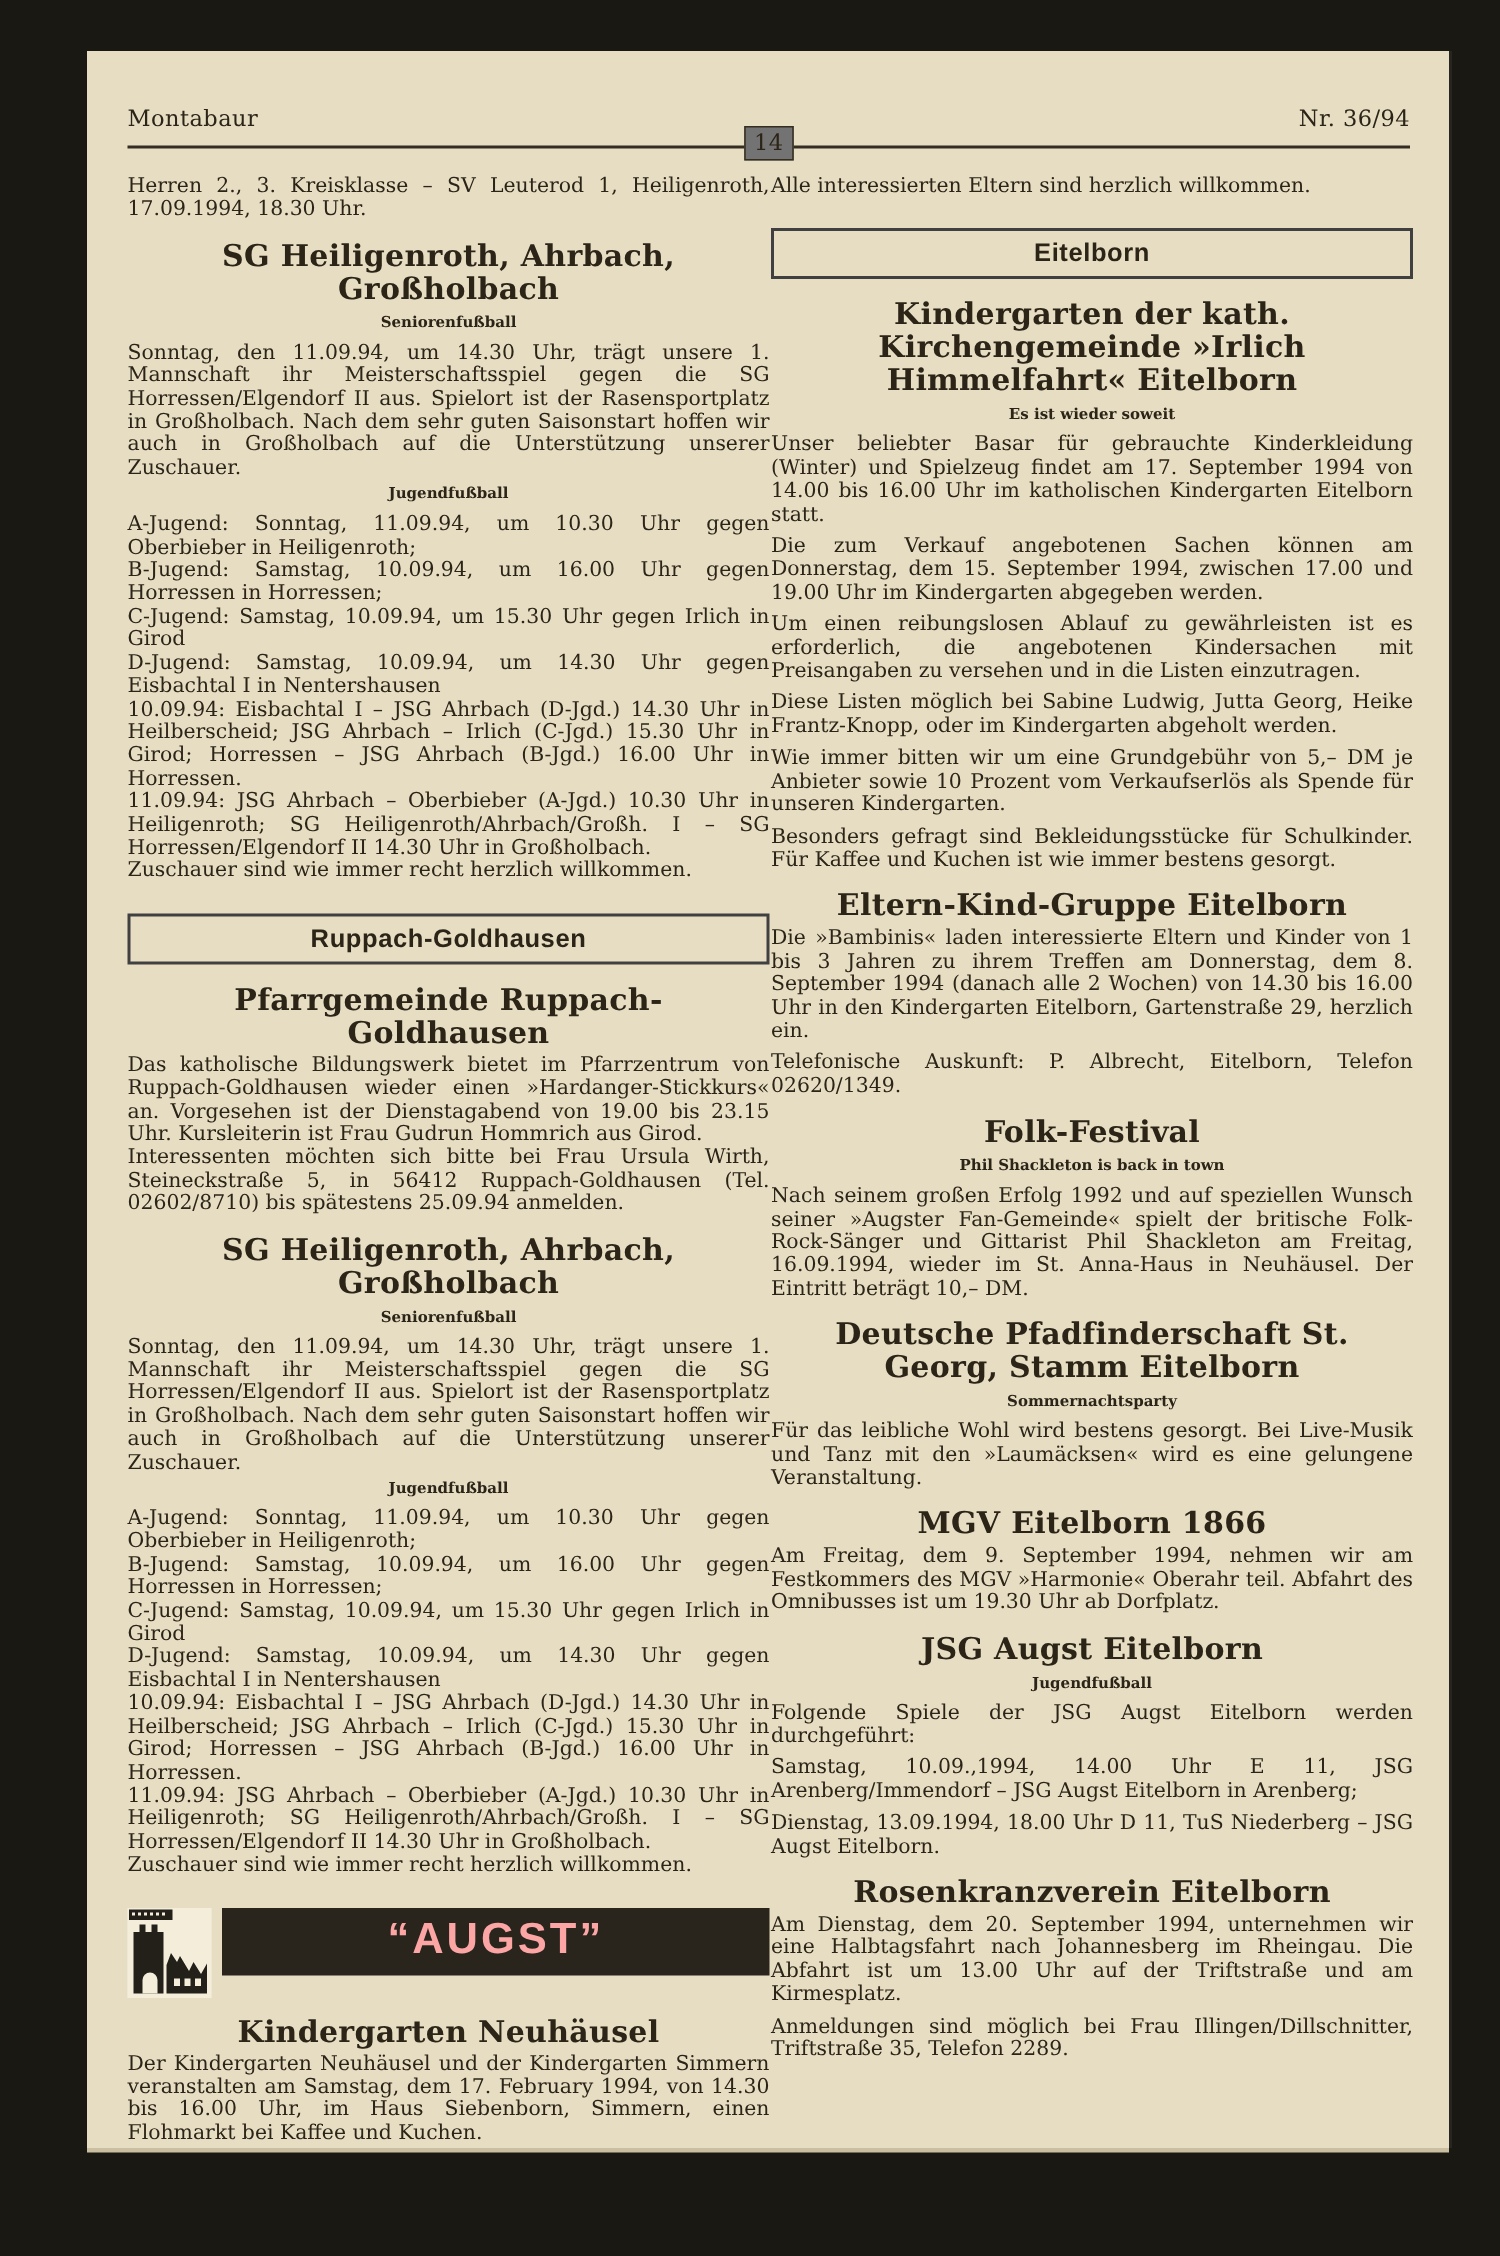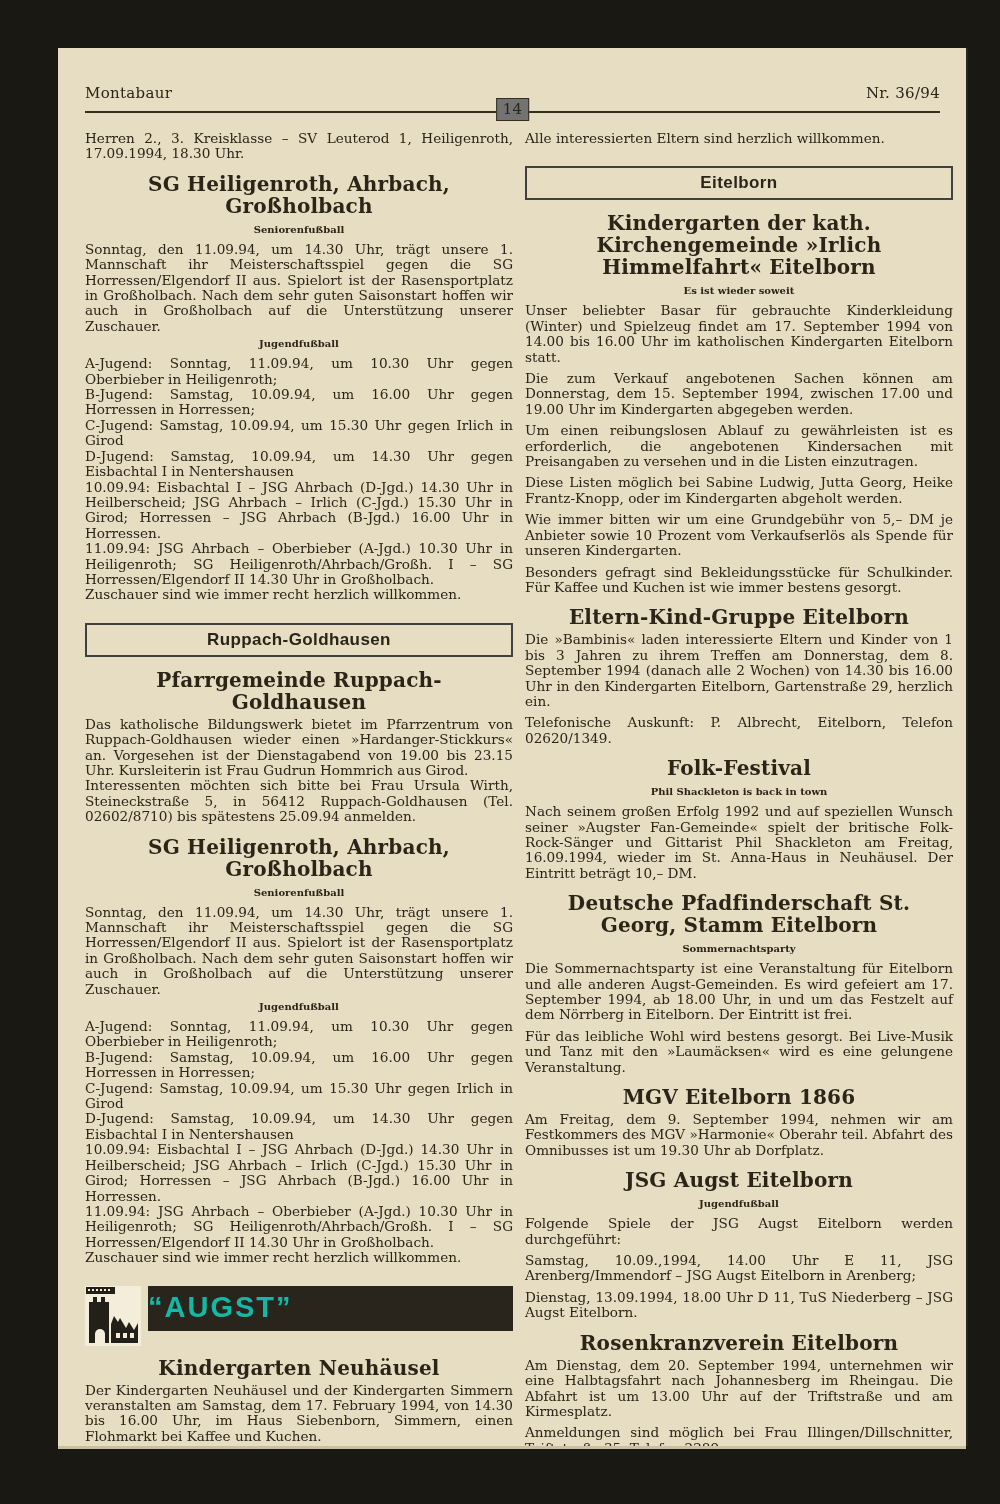--- a/index.html
+++ b/index.html
@@ -2,37 +2,37 @@
 <html><head>
 <meta charset="utf-8">
 <style>
   html,body{margin:0;padding:0;}
   body{
     width:1000px;height:1504px;position:relative;
     background:#1a1812;
     font-family:"DejaVu Serif", serif;
   }
   .page{
-    position:absolute;left:58px;top:48px;width:908px;height:1398px;
+    position:absolute;left:58px;top:34px;width:908px;height:1398px;
     background:#e6ddc3;color:#2c2417;overflow:hidden;
     box-shadow:0 3px 0 #cabfa0, 2px 0 0 rgba(255,255,255,0.06);
   }
   .page-header{
     position:relative;margin:36px 26px 0 27px;
     display:flex;justify-content:space-between;align-items:flex-end;
     font-size:15px;letter-spacing:0.3px;
     border-bottom:2px solid #352d20;padding-bottom:9px;
   }
   .page-num-box{
     position:absolute;left:50%;bottom:-10px;transform:translateX(-50%);
     border:1.5px solid #352d20;background:#737373;
     padding:1px 6px 2px;font-size:15px;line-height:18px;
   }
   .content{
-    display:flex;gap:12px;margin:18px 13px 0 27px;
+    display:flex;gap:1px;margin:18px 13px 0 27px;
   }
   .col{width:428px;font-size:13.6px;line-height:15.4px;text-align:justify;}
   .para{margin:0 0 6px;}
   .para.tight{margin:0;}
   .article-title{
     font-size:20px;line-height:22px;text-align:center;
     margin:11px 6px 4px;font-weight:bold;letter-spacing:0.2px;
   }
   .article-subtitle{
     font-size:10px;line-height:18px;text-align:center;
@@ -45,22 +45,22 @@
     padding:6px 0 7px;margin:20px 0 12px;letter-spacing:0.4px;
   }
   .banner{
     display:flex;align-items:flex-start;margin:20px 0 10px;height:60px;
   }
   .banner-logo{
     width:56px;height:60px;flex:none;display:block;background:#f3edda;
   }
   .banner-logo svg{display:block;}
   .banner-bar{
-    flex:1;height:45px;margin-left:7px;background:#29241c;color:#14b8a6;
-    display:flex;align-items:center;
+    flex:1;height:45px;margin-left:7px;background:#29241c;color:#fca5a5;
+    display:flex;align-items:center;justify-content:center;
     font-family:"Liberation Sans", sans-serif;font-weight:bold;
     font-size:29px;letter-spacing:2px;
   }
 </style>
 </head>
 <body>
 
 <div class="page">
   <div class="page-header">
     <span>Montabaur</span>
@@ -134,21 +134,20 @@
         <p class="para">Wie immer bitten wir um eine Grundgebühr von 5,– DM je Anbieter sowie 10 Prozent vom Verkaufserlös als Spende für unseren Kindergarten.</p>
         <p class="para">Besonders gefragt sind Bekleidungsstücke für Schulkinder. Für Kaffee und Kuchen ist wie immer bestens gesorgt.</p>
         <h2 class="article-title">Eltern-Kind-Gruppe Eitelborn</h2>
         <p class="para">Die »Bambinis« laden interessierte Eltern und Kinder von 1 bis 3 Jahren zu ihrem Treffen am Donnerstag, dem 8. September 1994 (danach alle 2 Wochen) von 14.30 bis 16.00 Uhr in den Kindergarten Eitelborn, Gartenstraße 29, herzlich ein.</p>
         <p class="para">Telefonische Auskunft: P. Albrecht, Eitelborn, Telefon 02620/1349.</p>
         <h2 class="article-title">Folk-Festival</h2>
         <h3 class="article-subtitle">Phil Shackleton is back in town</h3>
         <p class="para">Nach seinem großen Erfolg 1992 und auf speziellen Wunsch seiner »Augster Fan-Gemeinde« spielt der britische Folk-Rock-Sänger und Gittarist Phil Shackleton am Freitag, 16.09.1994, wieder im St. Anna-Haus in Neuhäusel. Der Eintritt beträgt 10,– DM.</p>
         <h2 class="article-title">Deutsche Pfadfinderschaft St. Georg, Stamm Eitelborn</h2>
         <h3 class="article-subtitle">Sommernachtsparty</h3>
-        <p class="para">Die Sommernachtsparty ist eine Veranstaltung für Eitelborn und alle anderen Augst-Gemeinden. Es wird gefeiert am 17. September 1994, ab 18.00 Uhr, in und um das Festzelt auf dem Nörrberg in Eitelborn. Der Eintritt ist frei.</p>
         <p class="para">Für das leibliche Wohl wird bestens gesorgt. Bei Live-Musik und Tanz mit den »Laumäcksen« wird es eine gelungene Veranstaltung.</p>
         <h2 class="article-title">MGV Eitelborn 1866</h2>
         <p class="para">Am Freitag, dem 9. September 1994, nehmen wir am Festkommers des MGV »Harmonie« Oberahr teil. Abfahrt des Omnibusses ist um 19.30 Uhr ab Dorfplatz.</p>
         <h2 class="article-title">JSG Augst Eitelborn</h2>
         <h3 class="article-subtitle">Jugendfußball</h3>
         <p class="para">Folgende Spiele der JSG Augst Eitelborn werden durchgeführt:</p>
         <p class="para">Samstag, 10.09.,1994, 14.00 Uhr E 11, JSG Arenberg/Immendorf – JSG Augst Eitelborn in Arenberg;</p>
         <p class="para">Dienstag, 13.09.1994, 18.00 Uhr D 11, TuS Niederberg – JSG Augst Eitelborn.</p>
         <h2 class="article-title">Rosenkranzverein Eitelborn</h2>
         <p class="para">Am Dienstag, dem 20. September 1994, unternehmen wir eine Halbtagsfahrt nach Johannesberg im Rheingau. Die Abfahrt ist um 13.00 Uhr auf der Triftstraße und am Kirmesplatz.</p>

